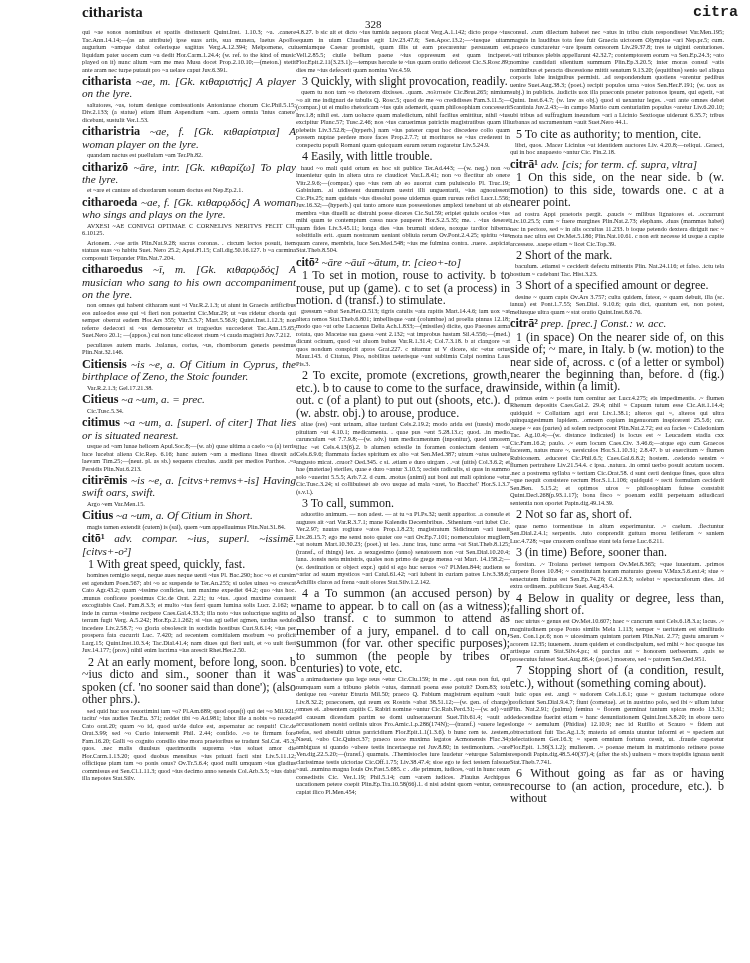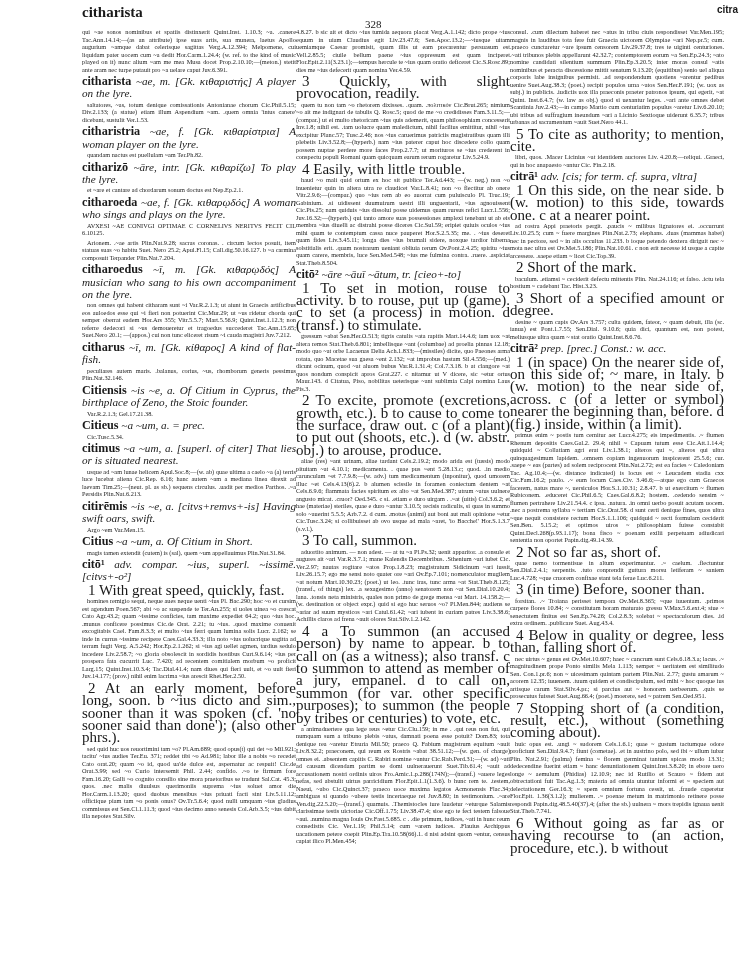--- a/index.html
+++ b/index.html
@@ -13,38 +13,38 @@
   .guide-left {
     position: absolute; left: 82px; top: 4px;
     font-family: "Liberation Serif", serif; font-weight: bold; font-size: 15px;
   }
   .page-num {
     position: absolute; left: 365px; top: 18px;
     font-family: "Liberation Serif", serif; font-size: 11px;
   }
   .guide-right {
     position: absolute; right: 12px; top: 4px;
-    font-family: Liberation Sans, sans-serif; font-weight: bold; font-size: 10px;
+    font-family: Liberation Mono, monospace; font-weight: bold; font-size: 15px;
   }
   .columns {
     position: absolute; top: 27px; left: 82px; width: 658px; height: 930px;
     display: flex; 
   }
   .col {
     width: 214px; overflow: hidden;
     font-family: "Liberation Serif", serif;
   }
   .headline {
     font-size: 11.2px; line-height: 12.4px; margin: 0 0 1px 0;
     text-align: justify;
   }
   .hw { font-weight: bold; font-size: 12.2px; }
   .gram { font-style: italic; }
   .sense {
-    font-size: 15px; line-height: 12.4px; margin: 1px 0 1px 0;
+    font-size: 12px; line-height: 12.4px; margin: 1px 0 1px 0;
     text-indent: 6px; text-align: justify;
   }
   .cit {
     font-size: 6.3px; line-height: 7.5px; text-align: justify;
     text-indent: 5px; margin: 1px 0 2px 0; color: #222;
   }
   .cont { text-indent: 0; }
 </style>
 </head>
 <body>
@@ -62,21 +62,20 @@
       <div class="cit">saltatores, ~as, totum denique comissationis Antonianae chorum Cic.Phil.5.15; Div.2.133; (a statue) etiam illum Aspendium ~am. .quem omnia 'intus canere' dicebant, sustulit Ver.1.53.</div>
       <div class="headline"><span class="hw">citharistria</span><span class="gram"> ~ae, f. [Gk. κιθαρίστρια] A woman player on the lyre.</span></div>
       <div class="cit">quandam nactus est puellulam ~am Ter.Ph.82.</div>
       <div class="headline"><span class="hw">citharizō</span><span class="gram"> ~āre, intr. [Gk. κιθαρίζω] To play the lyre.</span></div>
       <div class="cit">et ~are et cantare ad chordarum sonum doctus est Nep.Ep.2.1.</div>
       <div class="headline"><span class="hw">citharoeda</span><span class="gram"> ~ae, f. [Gk. κιθαρῳδός] A woman who sings and plays on the lyre.</span></div>
       <div class="cit">AVXESI ~AE CONIVGI OPTIMAE C CORNELIVS NERITVS FECIT CIL 6.10125.</div>
       <div class="cit">Arionem. .~ae artis Plin.Nat.9.28; sacras coronas. . circum lectos posuit, item statuas suas ~o habitu Suet. Nero 25.2; Apul.Fl.15; Call.dig.50.16.127. b ~a carmina composuit Terpander Plin.Nat.7.204.</div>
       <div class="headline"><span class="hw">citharoedus</span><span class="gram"> ~ī, m. [Gk. κιθαρῳδός] A musician who sang to his own accompaniment on the lyre.</span></div>
       <div class="cit">non omnes qui habent citharam sunt ~i Var.R.2.1.3; ut aiunt in Graecis artificibus eos auloedos esse qui ~i fieri non potuerint Cic.Mur.29; ut ~us ridetur chorda qui semper oberrat eadem Hor.Ars 355; Vitr.5.5.7; Mart.5.56.9; Quint.Inst.1.12.3; non referre dedecori si ~us demoueretur et tragoedus succederet Tac.Ann.15.65; Suet.Nero 20.1; —(appos.) cui non tunc eliceret risum ~i cauda magistri Juv.7.212.</div>
-      <div class="headline"><span class="hw">citharus</span><span class="gram"> ~ī, m. [Gk. κίθαρος] A kind of flat-fish.</span></div>
       <div class="cit">peculiares autem maris. .balanus, corius, ~us, rhomborum generis pessimus Plin.Nat.32.146.</div>
       <div class="headline"><span class="hw">Citiensis</span><span class="gram"> ~is ~e, a. Of Citium in Cyprus, the birthplace of Zeno, the Stoic founder.</span></div>
       <div class="cit">Var.R.2.1.3; Gel.17.21.38.</div>
       <div class="headline"><span class="hw">Citieus</span><span class="gram"> ~a ~um, a. = prec.</span></div>
       <div class="cit">Cic.Tusc.5.34.</div>
       <div class="headline"><span class="hw">citimus</span><span class="gram"> ~a ~um, a. [superl. of citer] That lies or is situated nearest.</span></div>
       <div class="cit">usque ad ~am lunae helicem Apul.Soc.8;—(w. ab) quae ultima a caelo ~a (a) terris luce lucebat aliena Cic.Rep. 6.16; hanc autem ~am a mediana linea direxit ad laevam Tim.25;—(neut. pl. as sb.) sequens circulus. .uadit per medios Parthos. .~a Persidis Plin.Nat.6.213.</div>
       <div class="headline"><span class="hw">citirēmis</span><span class="gram"> ~is ~e, a. [citvs+remvs+-is] Having swift oars, swift.</span></div>
       <div class="cit">Argo ~em Var.Men.15.</div>
       <div class="headline"><span class="hw">Citius</span><span class="gram"> ~a ~um, a. Of Citium in Short.</span></div>

